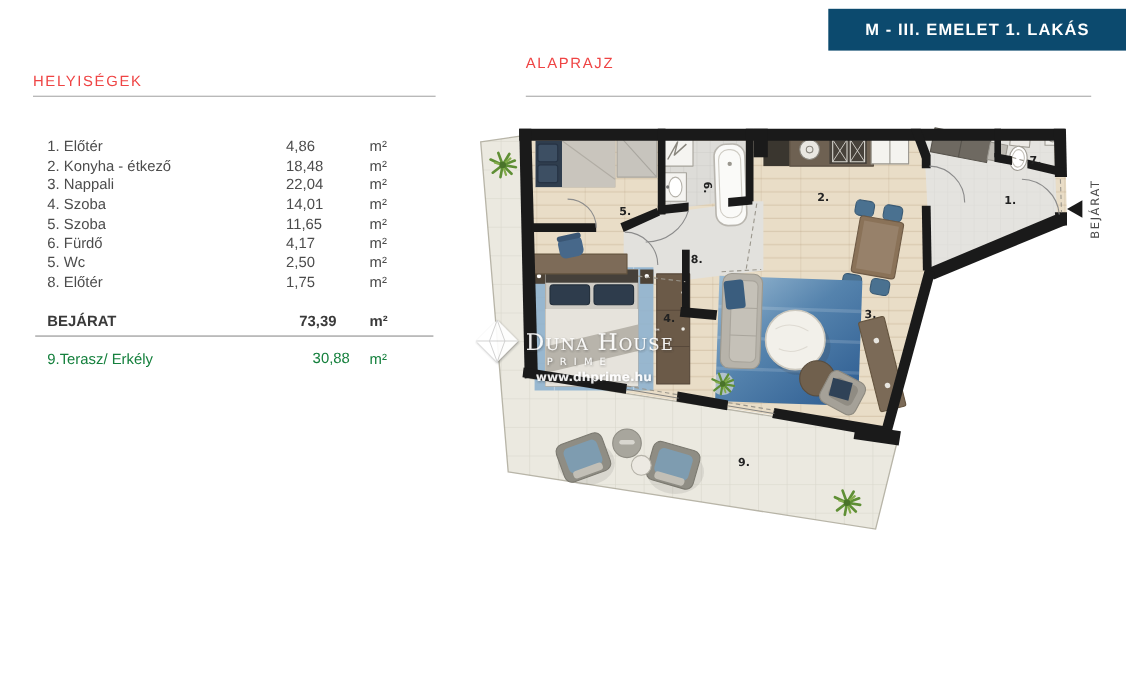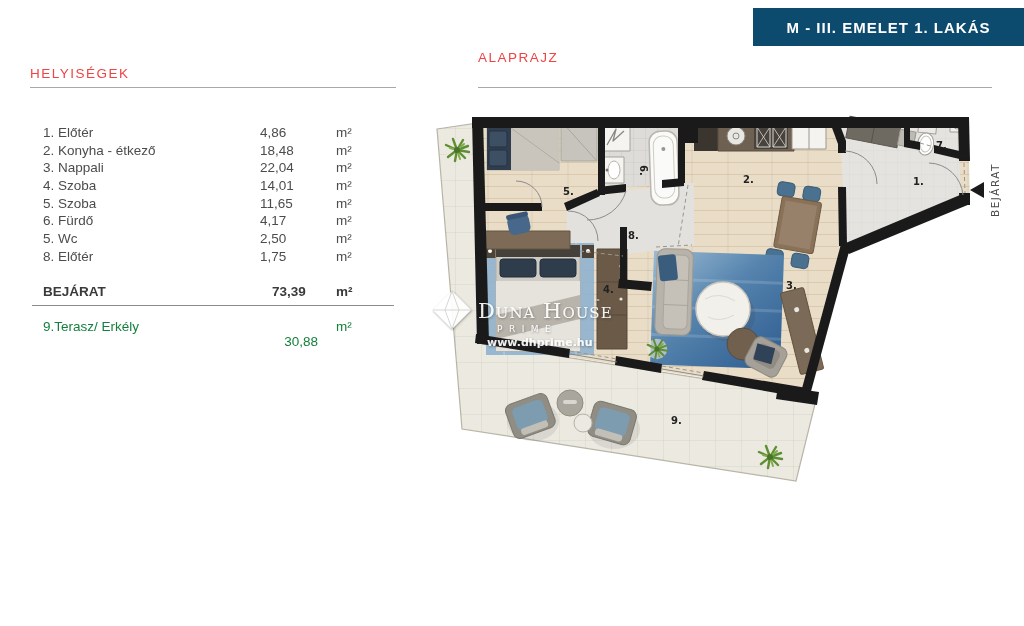--- a/index.html
+++ b/index.html
@@ -14,21 +14,21 @@
   .row{position:relative;height:17.7px;font-size:13.5px;color:#4c4c4c;}
   .row .nm{position:absolute;left:13px;top:1px;white-space:nowrap;}
   .row .vl{position:absolute;left:230px;top:1px;width:58px;text-align:left;}
   .row .un{position:absolute;left:306px;top:1px;}
   .total{position:absolute;left:30px;top:283px;width:366px;height:18px;font-size:13.5px;color:#3a3a3a;font-weight:bold;}
   .total .nm{position:absolute;left:13px;top:1px;}
   .total .vl{position:absolute;left:230px;top:1px;width:58px;text-align:center;}
   .total .un{position:absolute;left:306px;top:1px;}
   .terr{position:absolute;left:30px;top:318px;width:366px;height:18px;font-size:13.5px;color:#15803d;}
   .terr .nm{position:absolute;left:13px;top:1px;}
-  .terr .vl{position:absolute;left:230px;top:16px;width:58px;text-align:right;}
+  .terr .vl{position:absolute;left:230px;top:0;width:58px;text-align:right;}
   .terr .un{position:absolute;left:306px;top:1px;}
   svg text{font-family:"DejaVu Sans",sans-serif;}
   .rlabel{font-size:10px;font-weight:bold;fill:#222;}
   .wm-brand{font-family:"DejaVu Serif",serif;font-variant:small-caps;font-size:21px;letter-spacing:1px;fill:#ffffff;}
   .wm-tm{font-size:6.5px;fill:#ffffff;}
   .wm-prime{font-size:9px;letter-spacing:6.5px;fill:#ffffff;}
   .wm-url{font-size:11px;font-weight:bold;fill:#ffffff;}
   .bejarat{font-size:10.5px;letter-spacing:1.5px;fill:#4a4a4a;}
 </style>
 </head>

